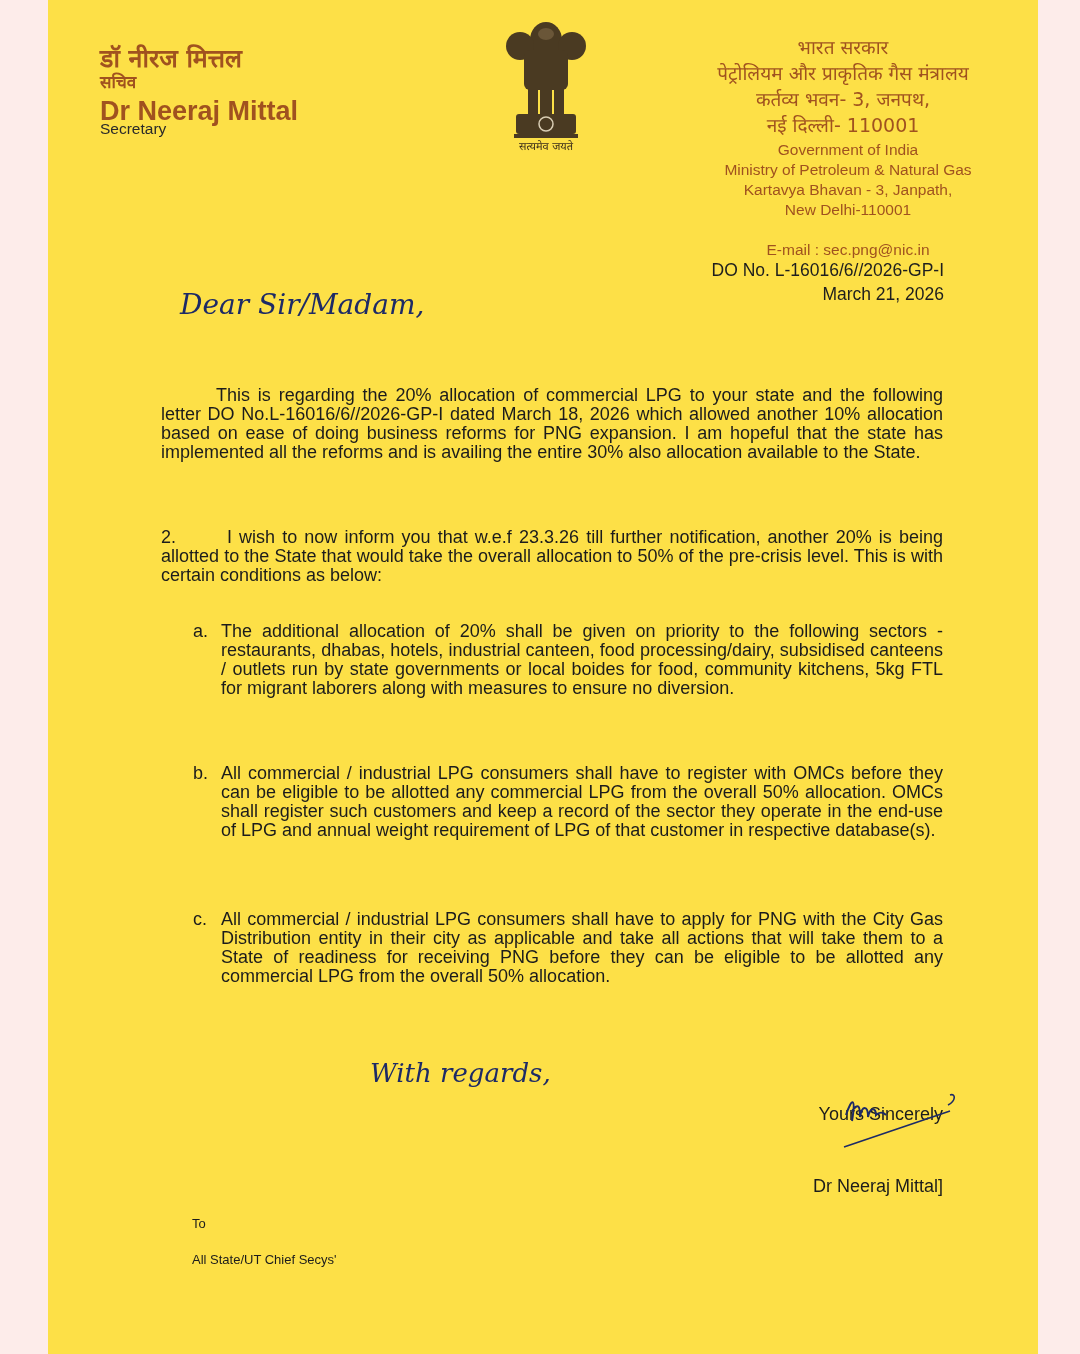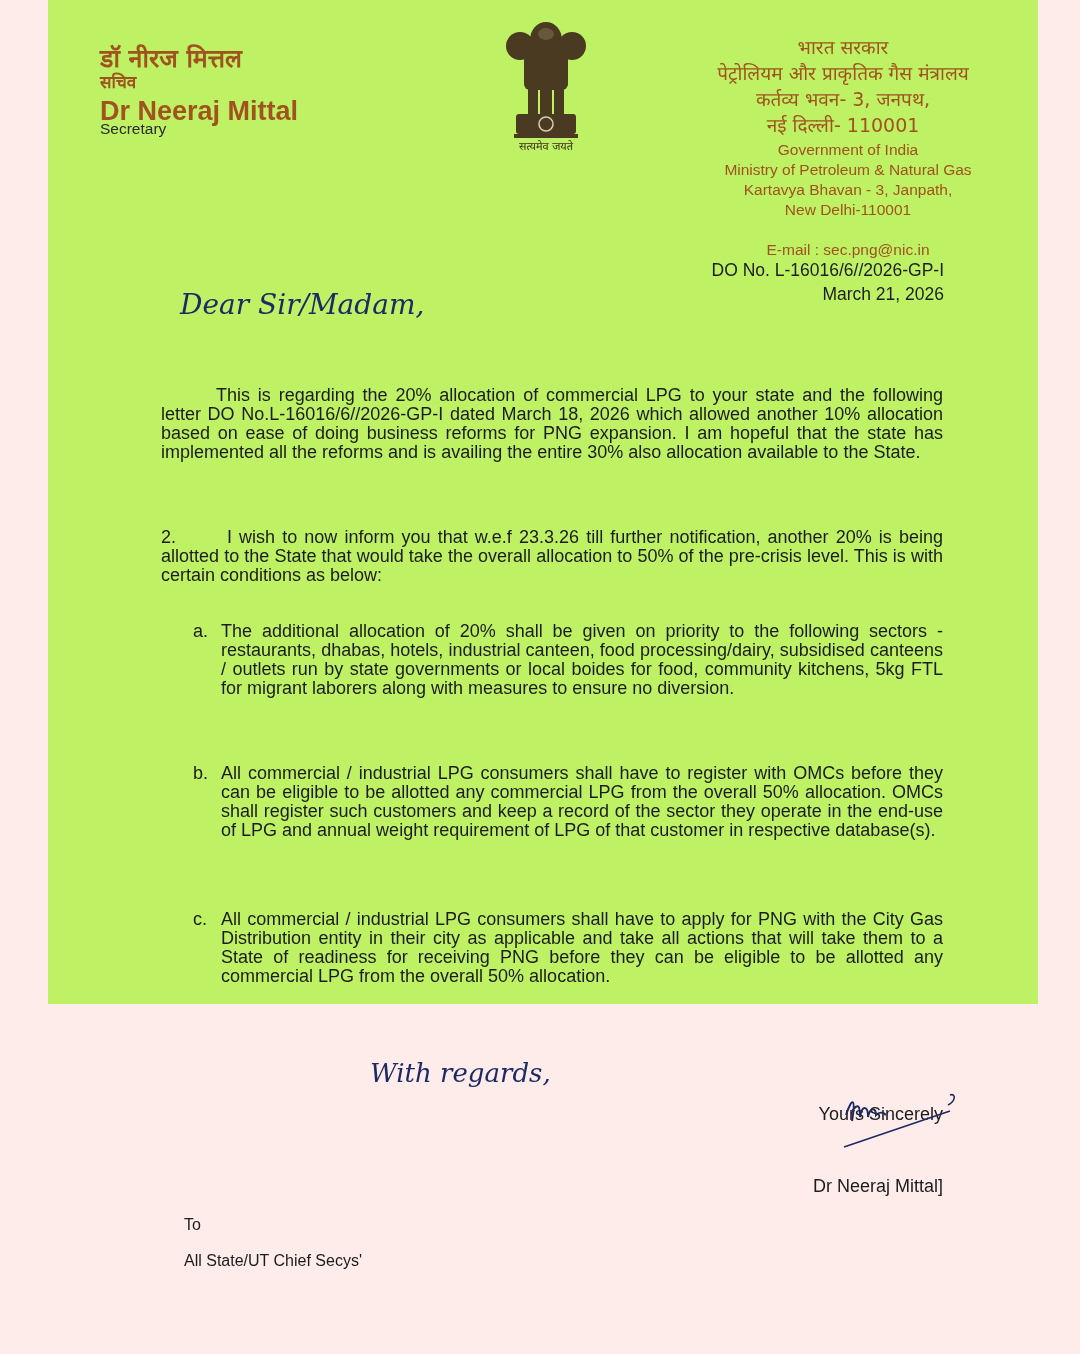--- a/index.html
+++ b/index.html
@@ -3,22 +3,22 @@
 <meta charset="utf-8">
 <style>
   html, body { margin: 0; padding: 0; }
   body {
     width: 1080px; height: 1354px;
     background: #fdecea;
     position: relative; overflow: hidden;
     font-family: "Liberation Sans", "DejaVu Sans", sans-serif;
   }
   .page {
-    position: absolute; left: 48px; top: 0; width: 990px; height: 1004px;
-    background: #bef264;
+    position: absolute; left: 48px; top: 0; width: 990px; height: 1354px;
+    background: #fde047;
   }
   .abs { position: absolute; }
   .hi-name { left: 52px; top: 40px; font-size: 25px; font-weight: bold; color: #a0521f; font-family: "DejaVu Sans", sans-serif; }
   .hi-title { left: 52px; top: 70px; font-size: 17px; color: #a0521f; font-weight: bold; font-family: "DejaVu Sans", sans-serif; }
   .en-name { left: 52px; top: 96px; font-size: 27px; font-weight: bold; color: #a0521f; }
   .en-title { left: 52px; top: 120px; font-size: 15.5px; color: #2a2a2a; }
 
   .emblem { left: 448px; top: 10px; width: 100px; height: 150px; }
   .motto { left: 428px; top: 138px; width: 140px; text-align: center; font-size: 11px; color: #3a2c1a; font-family: "DejaVu Sans", sans-serif; }
 
@@ -36,21 +36,21 @@
   .p2 .num { display: inline-block; width: 66px; }
   .item { left: 145px; width: 750px; }
   .item .lbl { position: absolute; left: 0; top: 0; width: 28px; }
   .item .txt { margin-left: 28px; display: block; }
   .ia { top: 622px; }
   .ib { top: 764px; }
   .ic { top: 910px; }
 
   .closing { left: 700px; width: 195px; text-align: right; font-size: 18px; color: #1c1c1c; margin-top: 28px; }
   .sig-svg { left: 790px; top: 1093px; width: 130px; height: 60px; }
-  .to { left: 136px; font-size: 16px; color: #1c1c1c; }
+  .to { left: 144px; font-size: 13px; color: #1c1c1c; }
 </style>
 </head>
 <body>
 
 <div class="page">
 
   <div class="abs hi-name">डॉ नीरज मित्तल</div>
   <div class="abs hi-title">सचिव</div>
   <div class="abs en-name">Dr Neeraj Mittal</div>
   <div class="abs en-title">Secretary</div>

